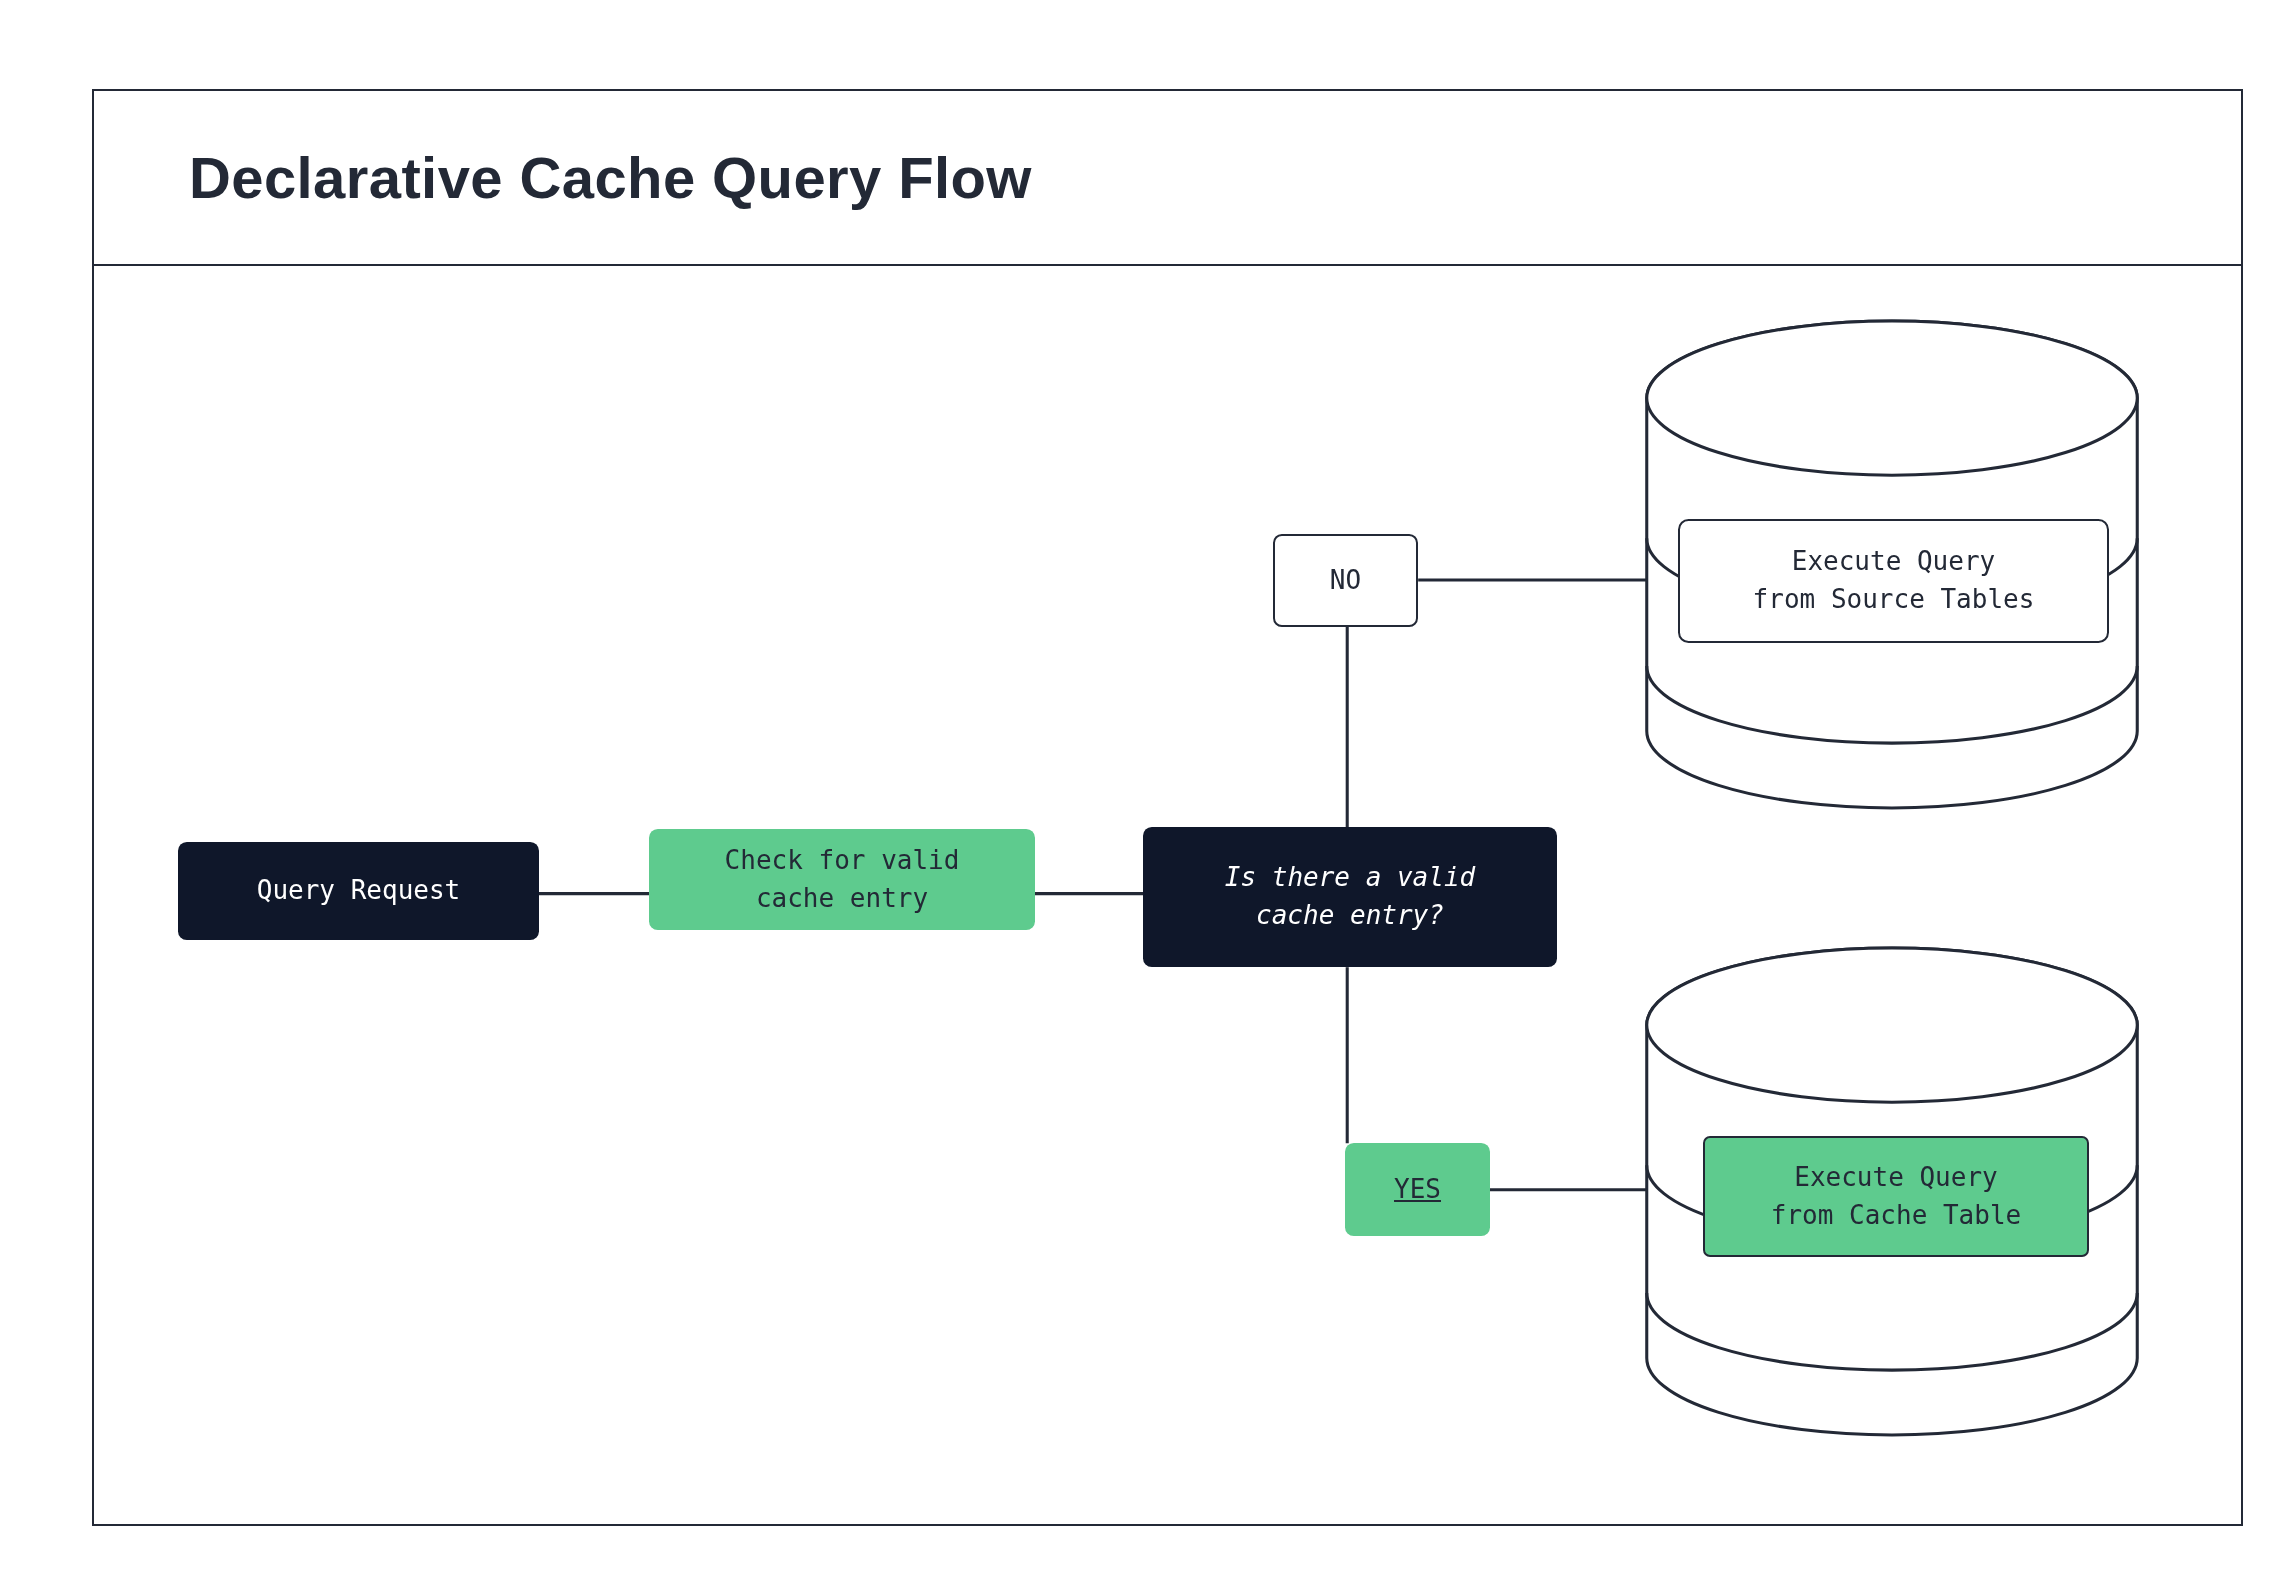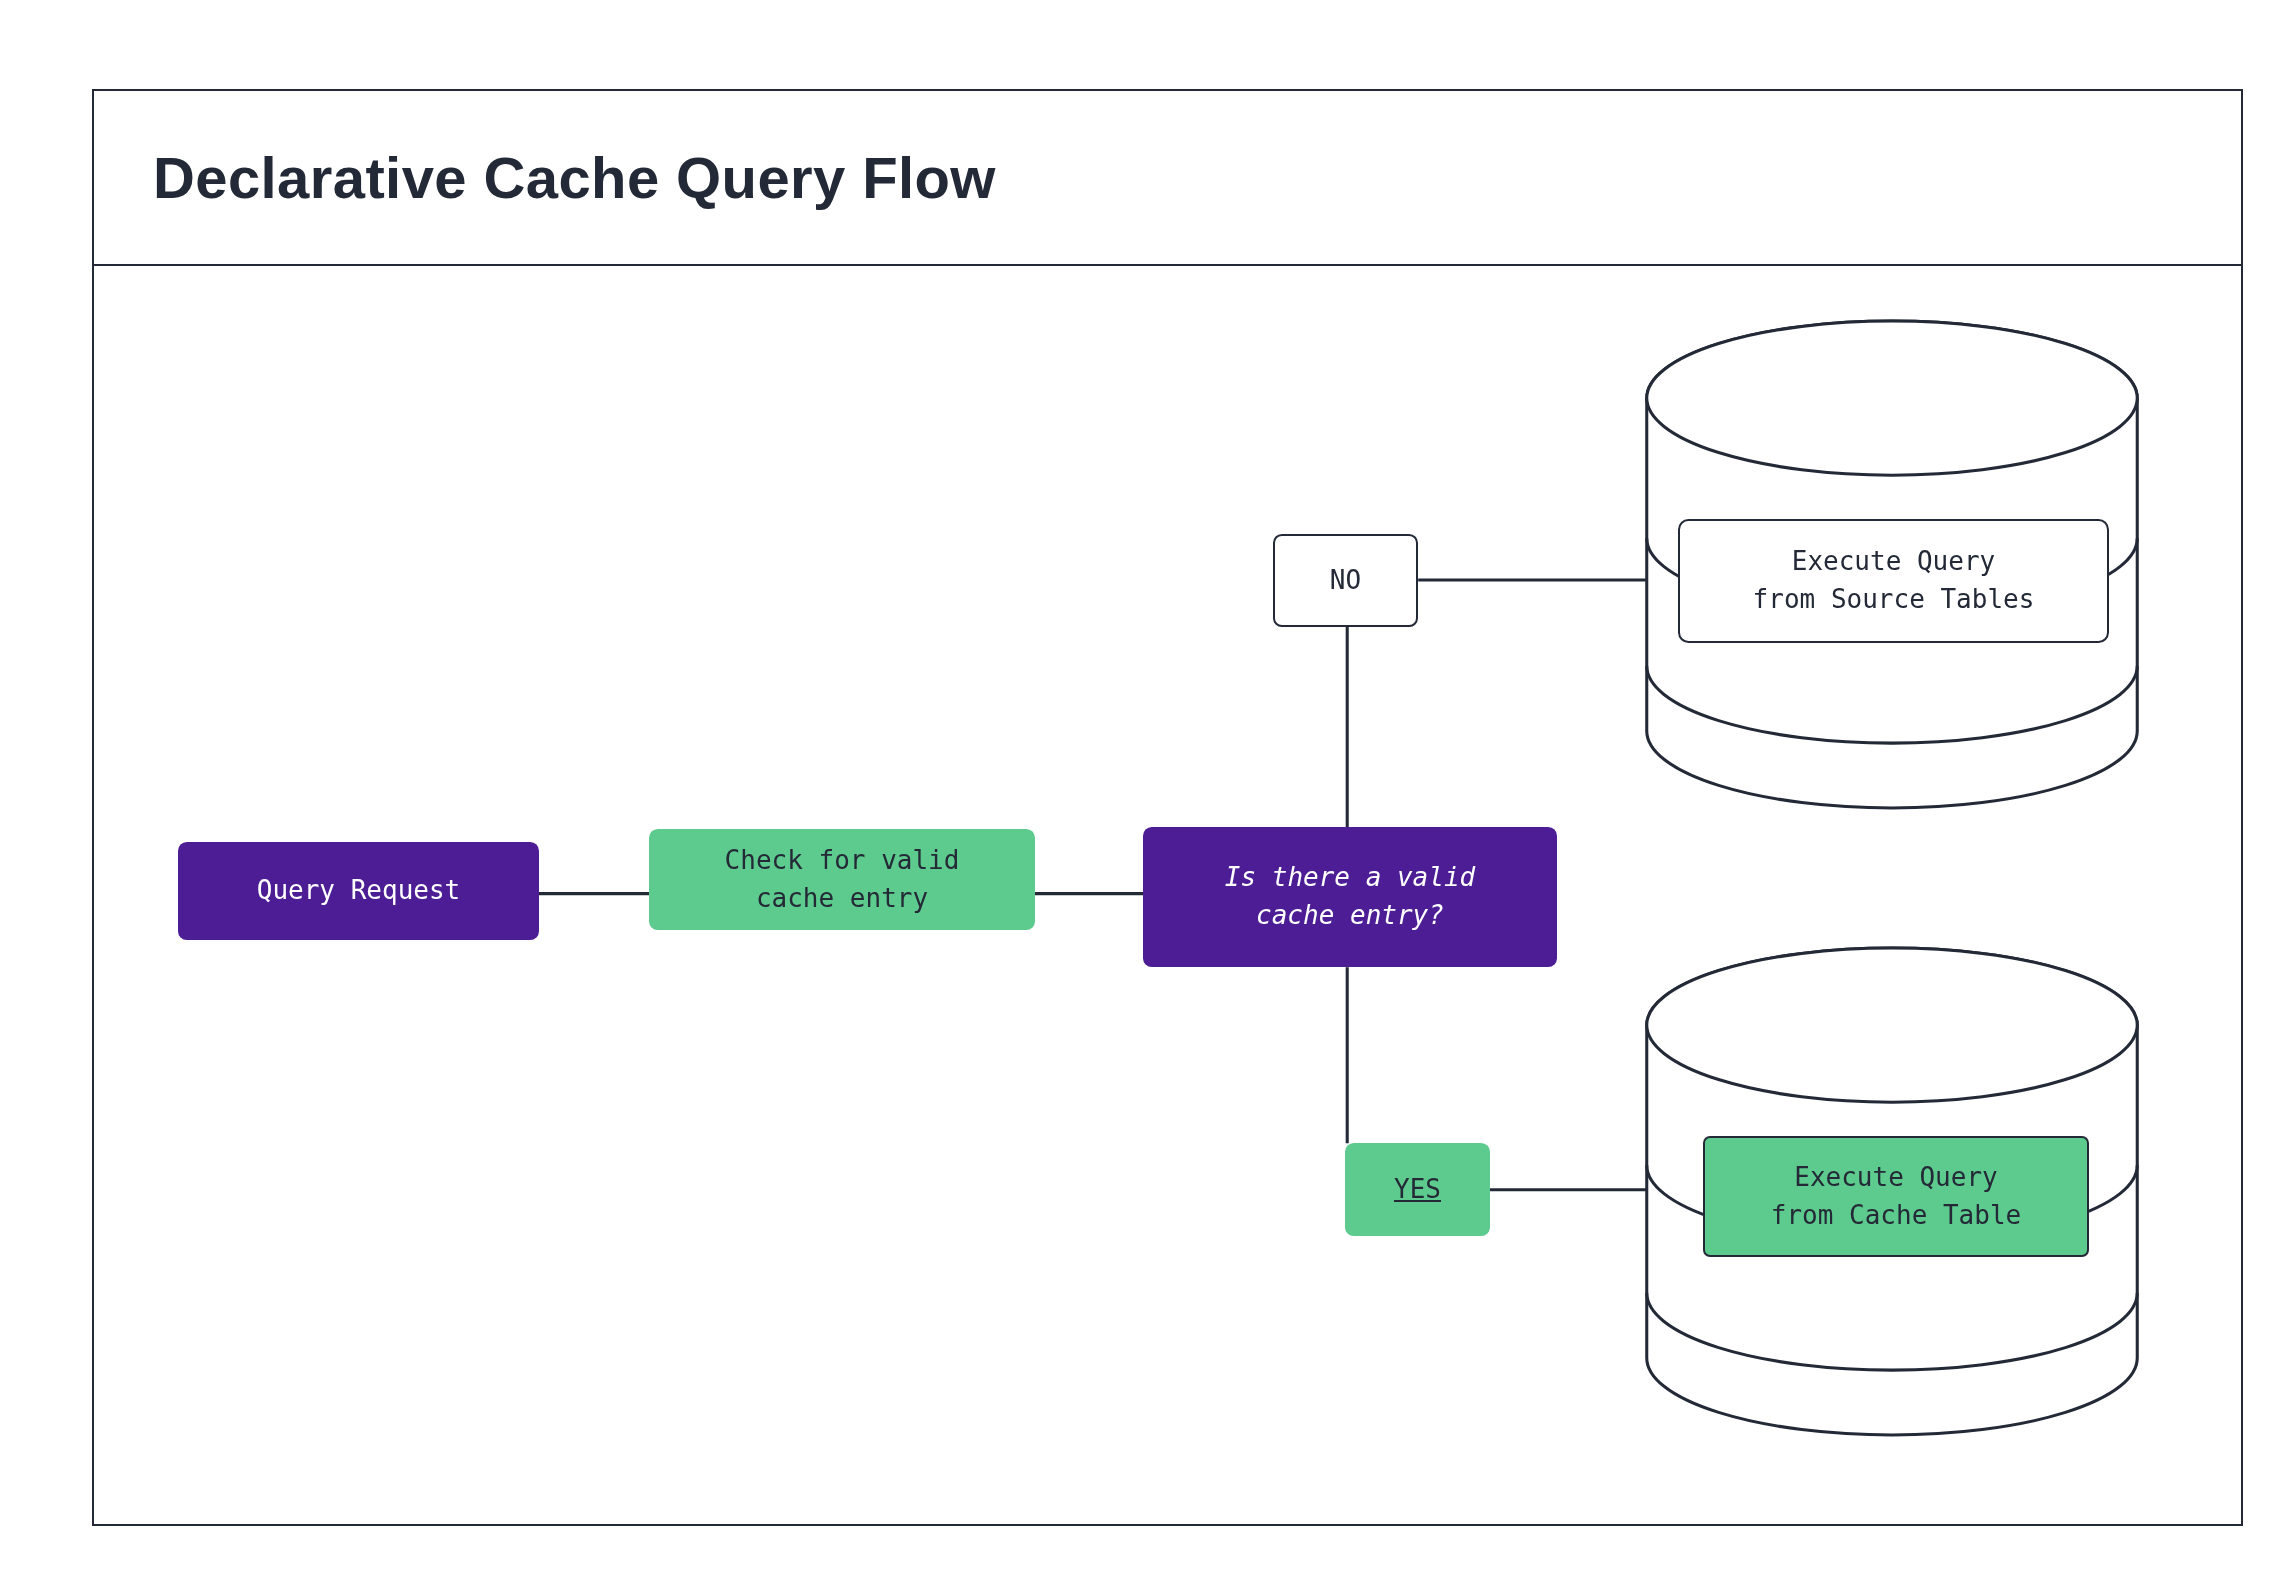--- a/index.html
+++ b/index.html
@@ -24,21 +24,21 @@
     border: 2.6px solid #232936;
     background: #ffffff;
   }
   .frame-header {
     position: absolute;
     left: 0; top: 0;
     width: 100%; height: 175px;
     border-bottom: 2.6px solid #232936;
     display: flex;
     align-items: center;
-    padding-left: 59px;
+    padding-left: 95px;
   }
   .title {
     font-size: 58px;
     font-weight: 700;
     color: #232936;
     letter-spacing: 0.4px;
   }
   svg.connectors {
     position: absolute;
     left: 0; top: 0;
@@ -51,21 +51,21 @@
     align-items: center;
     justify-content: center;
     text-align: center;
     font-family: "DejaVu Sans Mono", monospace;
     font-size: 26px;
     line-height: 1.45;
     white-space: pre-line;
     border-radius: 8.8px;
   }
   .node-dark {
-    background: #4c1d95;
+    background: #0f172a;
     color: #ffffff;
   }
   .node-green {
     background: #5ecb8e;
     color: #232936;
   }
   .node-outline {
     background: #ffffff;
     color: #232936;
     border: 2.6px solid #232936;

